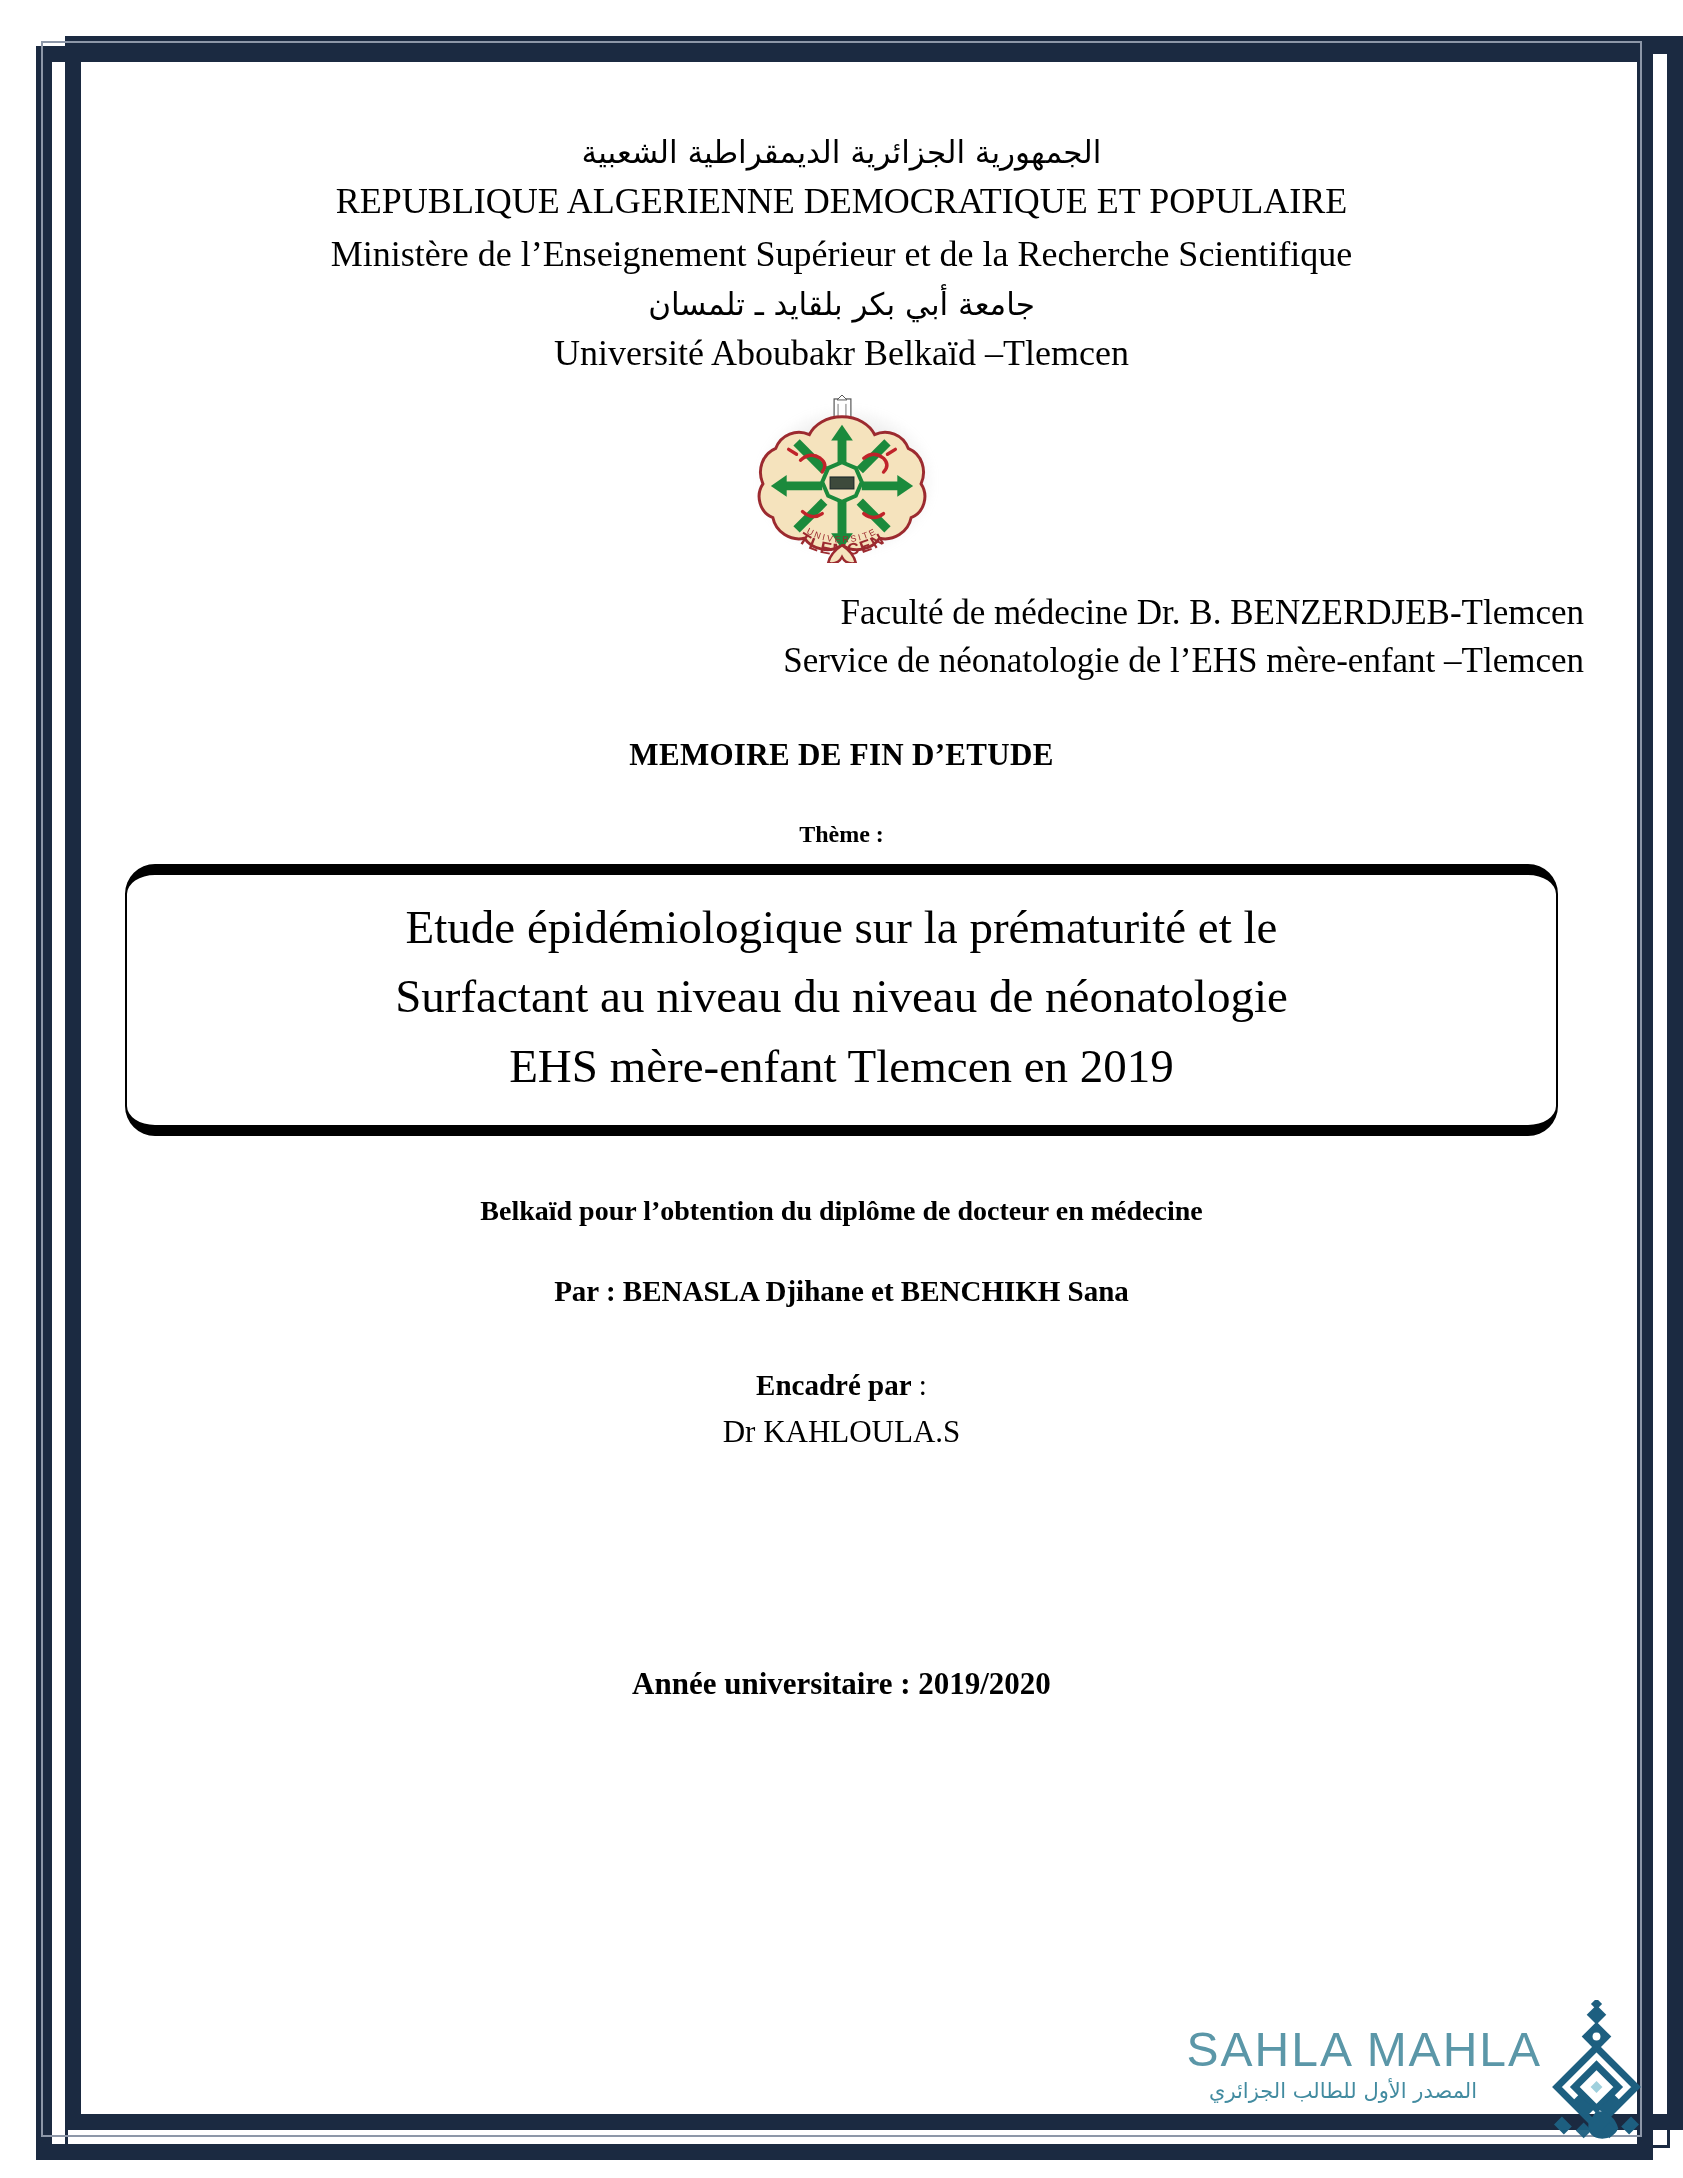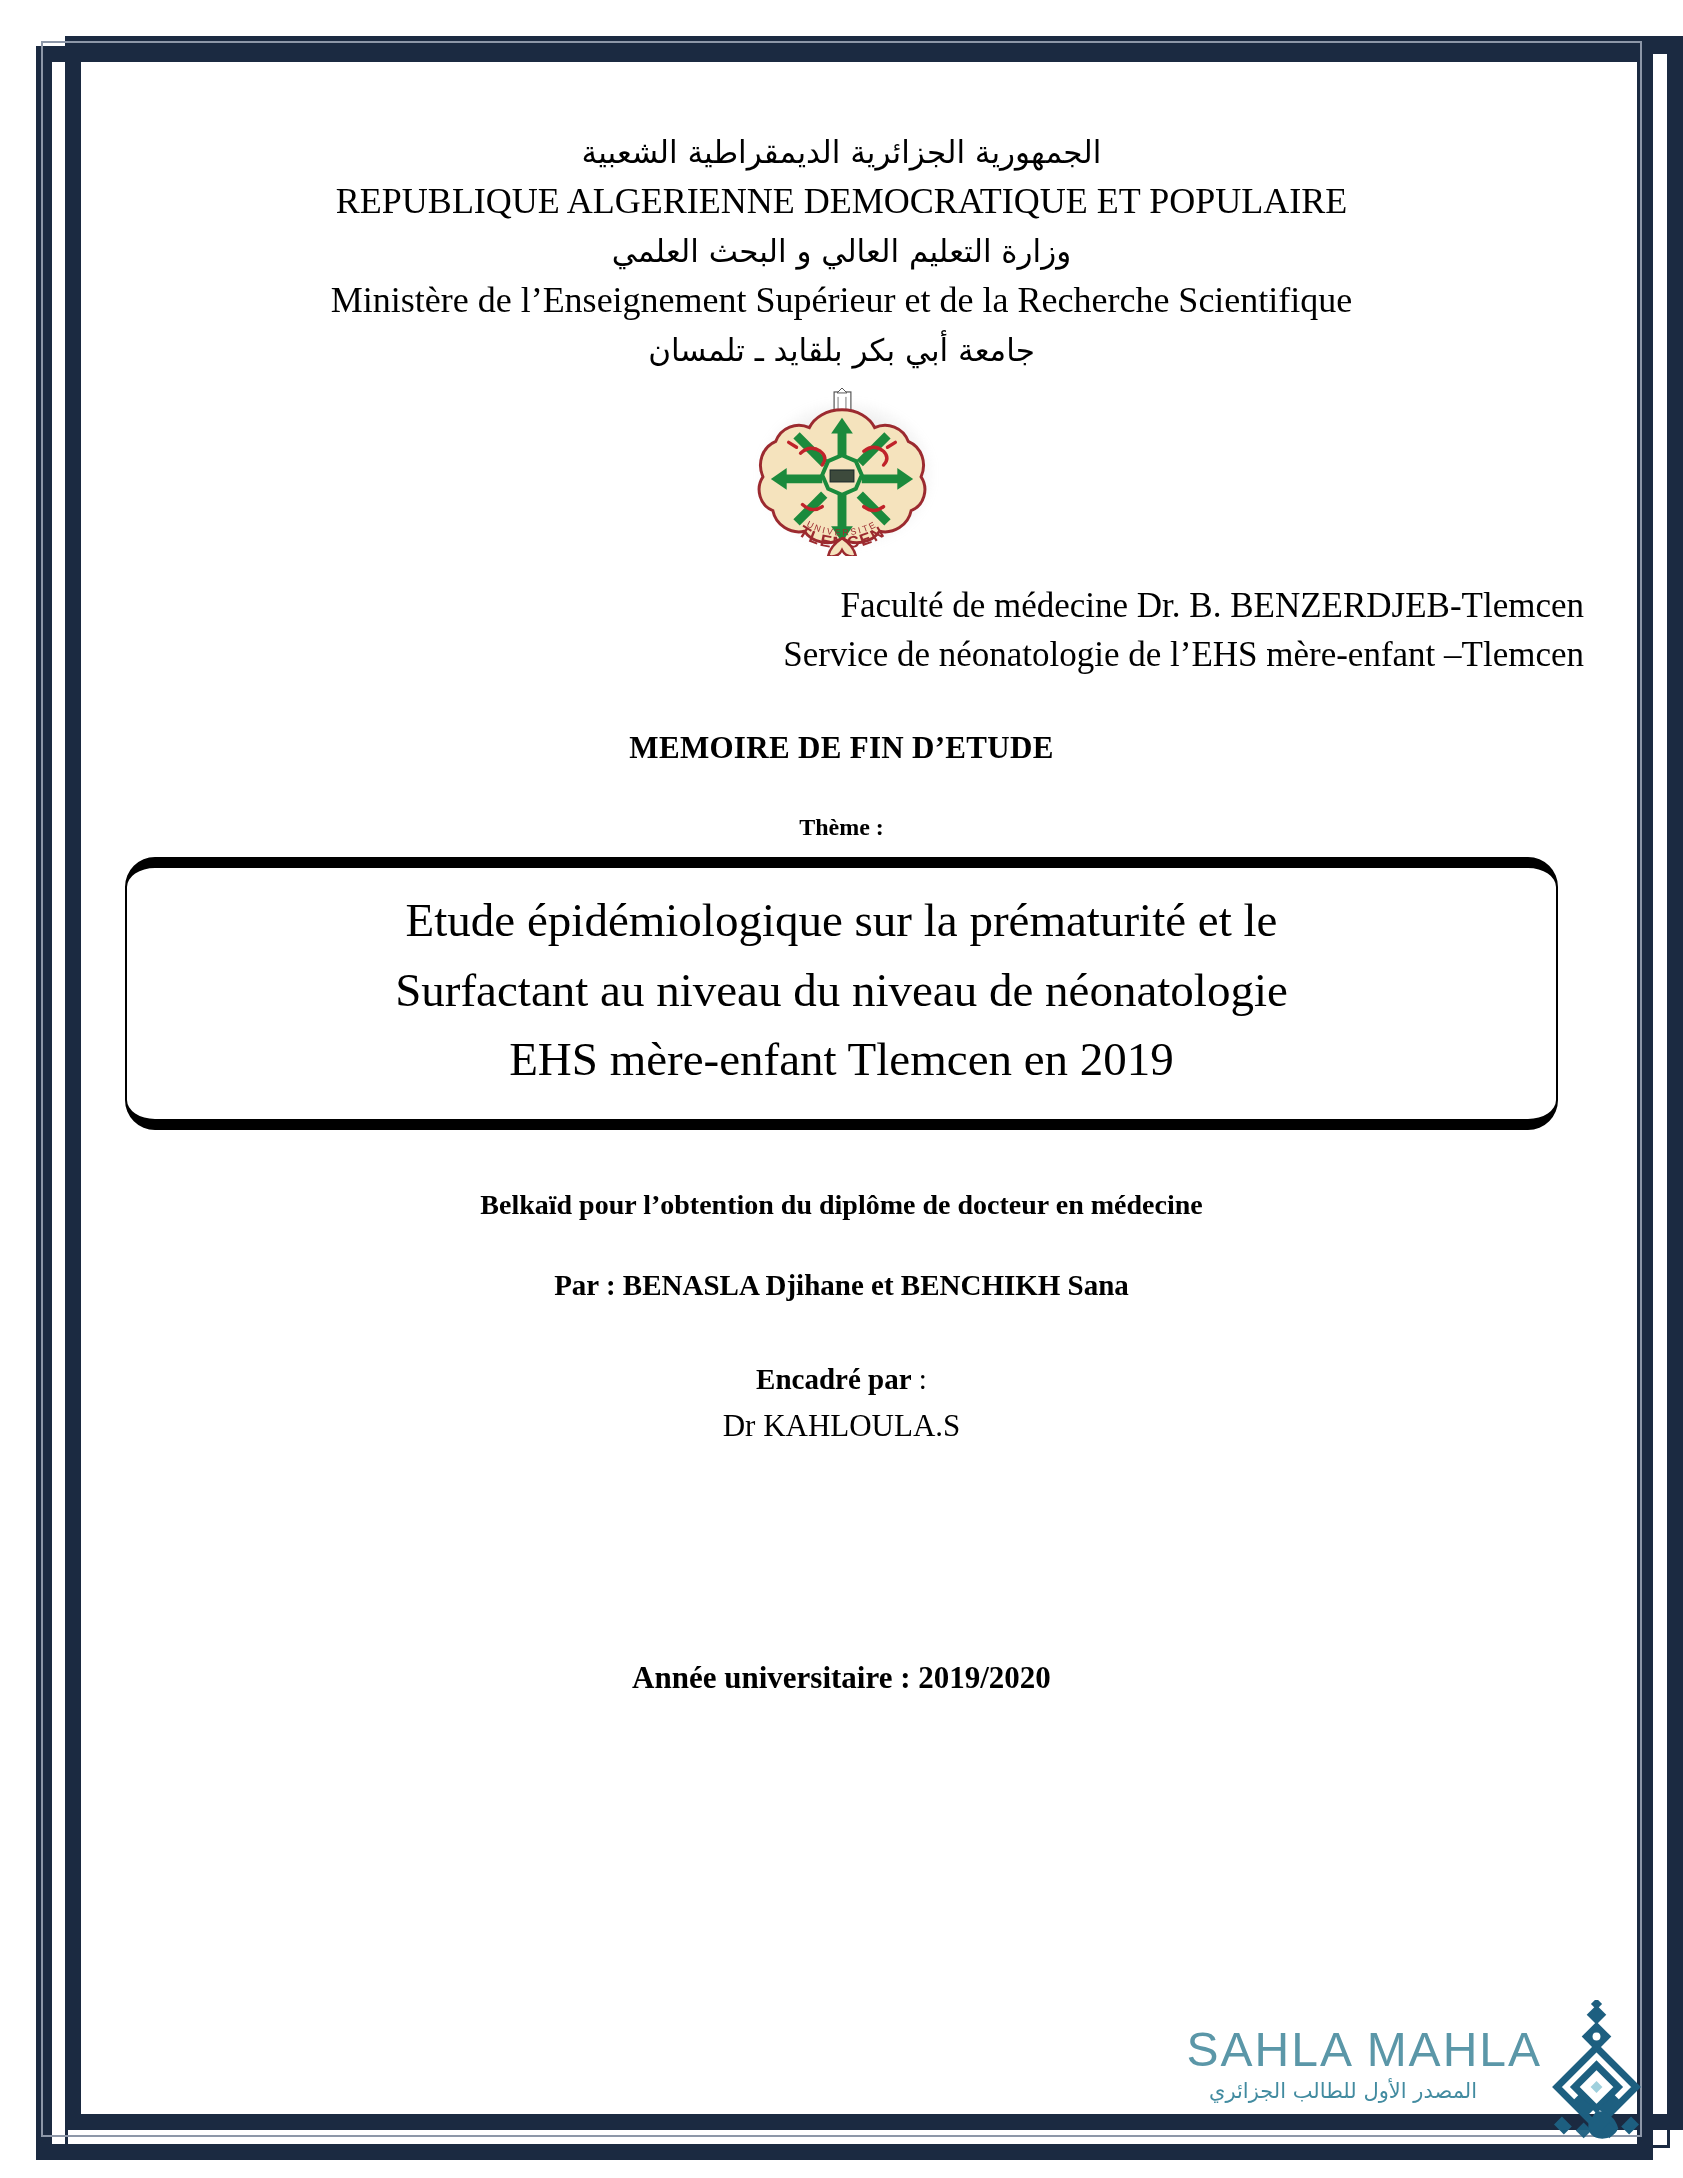--- a/index.html
+++ b/index.html
@@ -190,23 +190,23 @@
   <div class="thick-bar2"></div>
   <div class="thin-rule"></div>
   <div class="hairline"></div>
 </div>
 
 <div class="page">
 
   <div class="head-block center">
     <div class="hdr-ar ar">الجمهورية الجزائرية الديمقراطية الشعبية</div>
     <div class="hdr-fr">REPUBLIQUE ALGERIENNE DEMOCRATIQUE ET POPULAIRE</div>
-    <div class="hdr-ar ar">وزارة التعليم العالي و البحث العلمي</div>
     <div class="hdr-fr">Ministère de l’Enseignement Supérieur et de la Recherche Scientifique</div>
     <div class="hdr-ar ar">جامعة أبي بكر بلقايد ـ تلمسان</div>
+    <div class="hdr-fr">Université Aboubakr Belkaïd –Tlemcen</div>
   </div>
 
   <div class="crest-wrap">
     <div class="crest-shadow"></div>
     <svg class="crest-svg" width="198" height="168" viewBox="0 0 200 170">
 
       <g>
         <rect x="92" y="4" width="17" height="26" fill="#ffffff" stroke="#555" stroke-width="1.2"></rect>
         <rect x="89" y="28" width="23" height="5" fill="#ffffff" stroke="#555" stroke-width="1.2"></rect>
         <line x1="96" y1="9" x2="96" y2="28" stroke="#777" stroke-width="1"></line>

